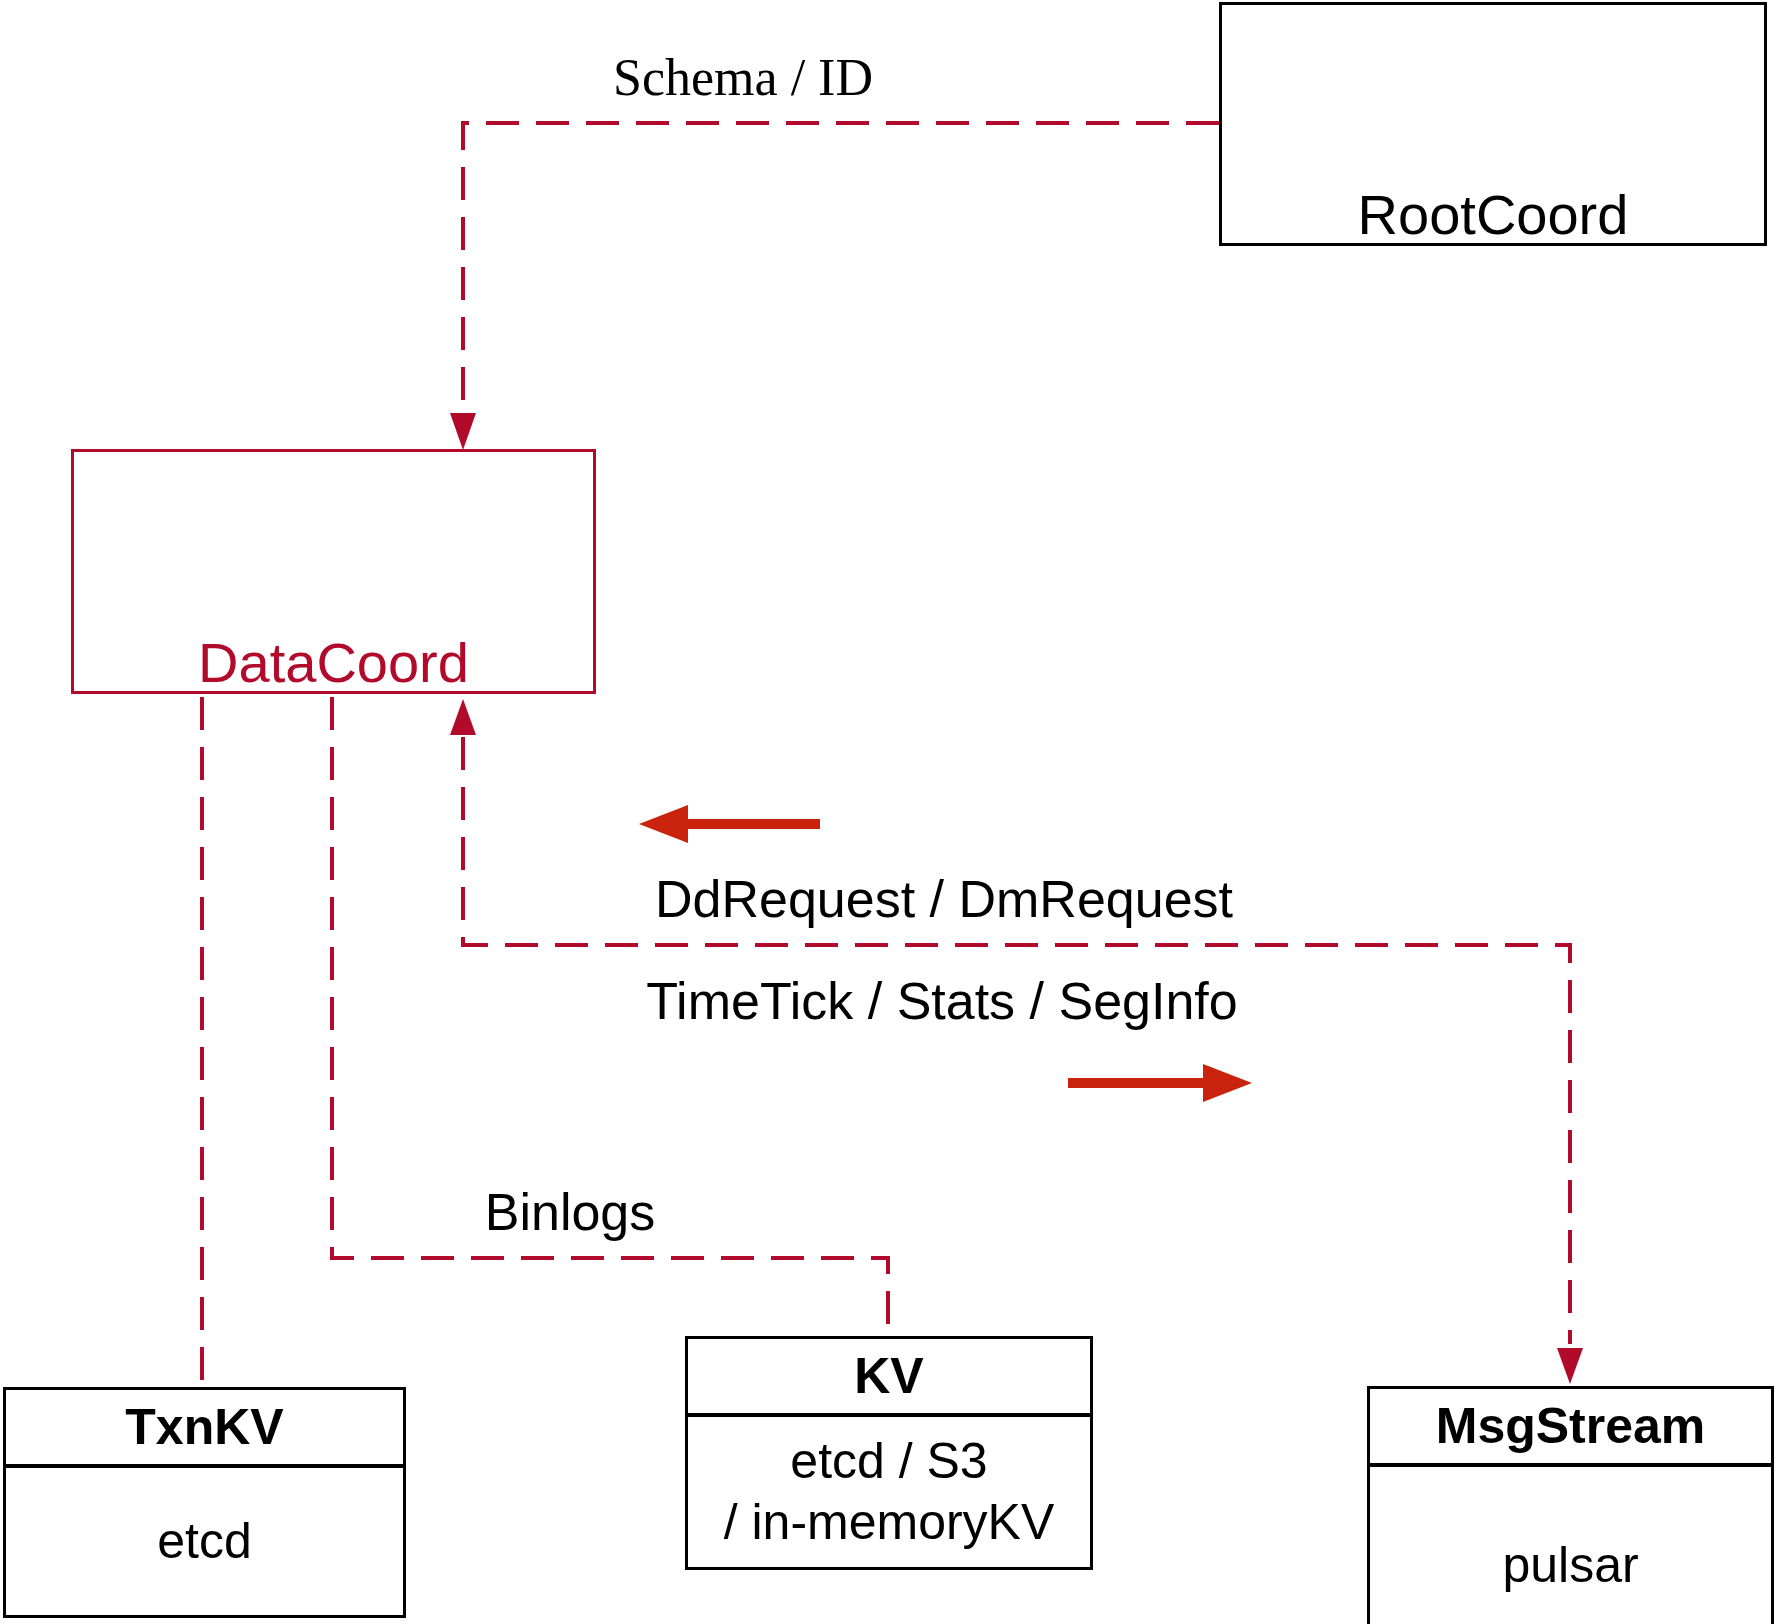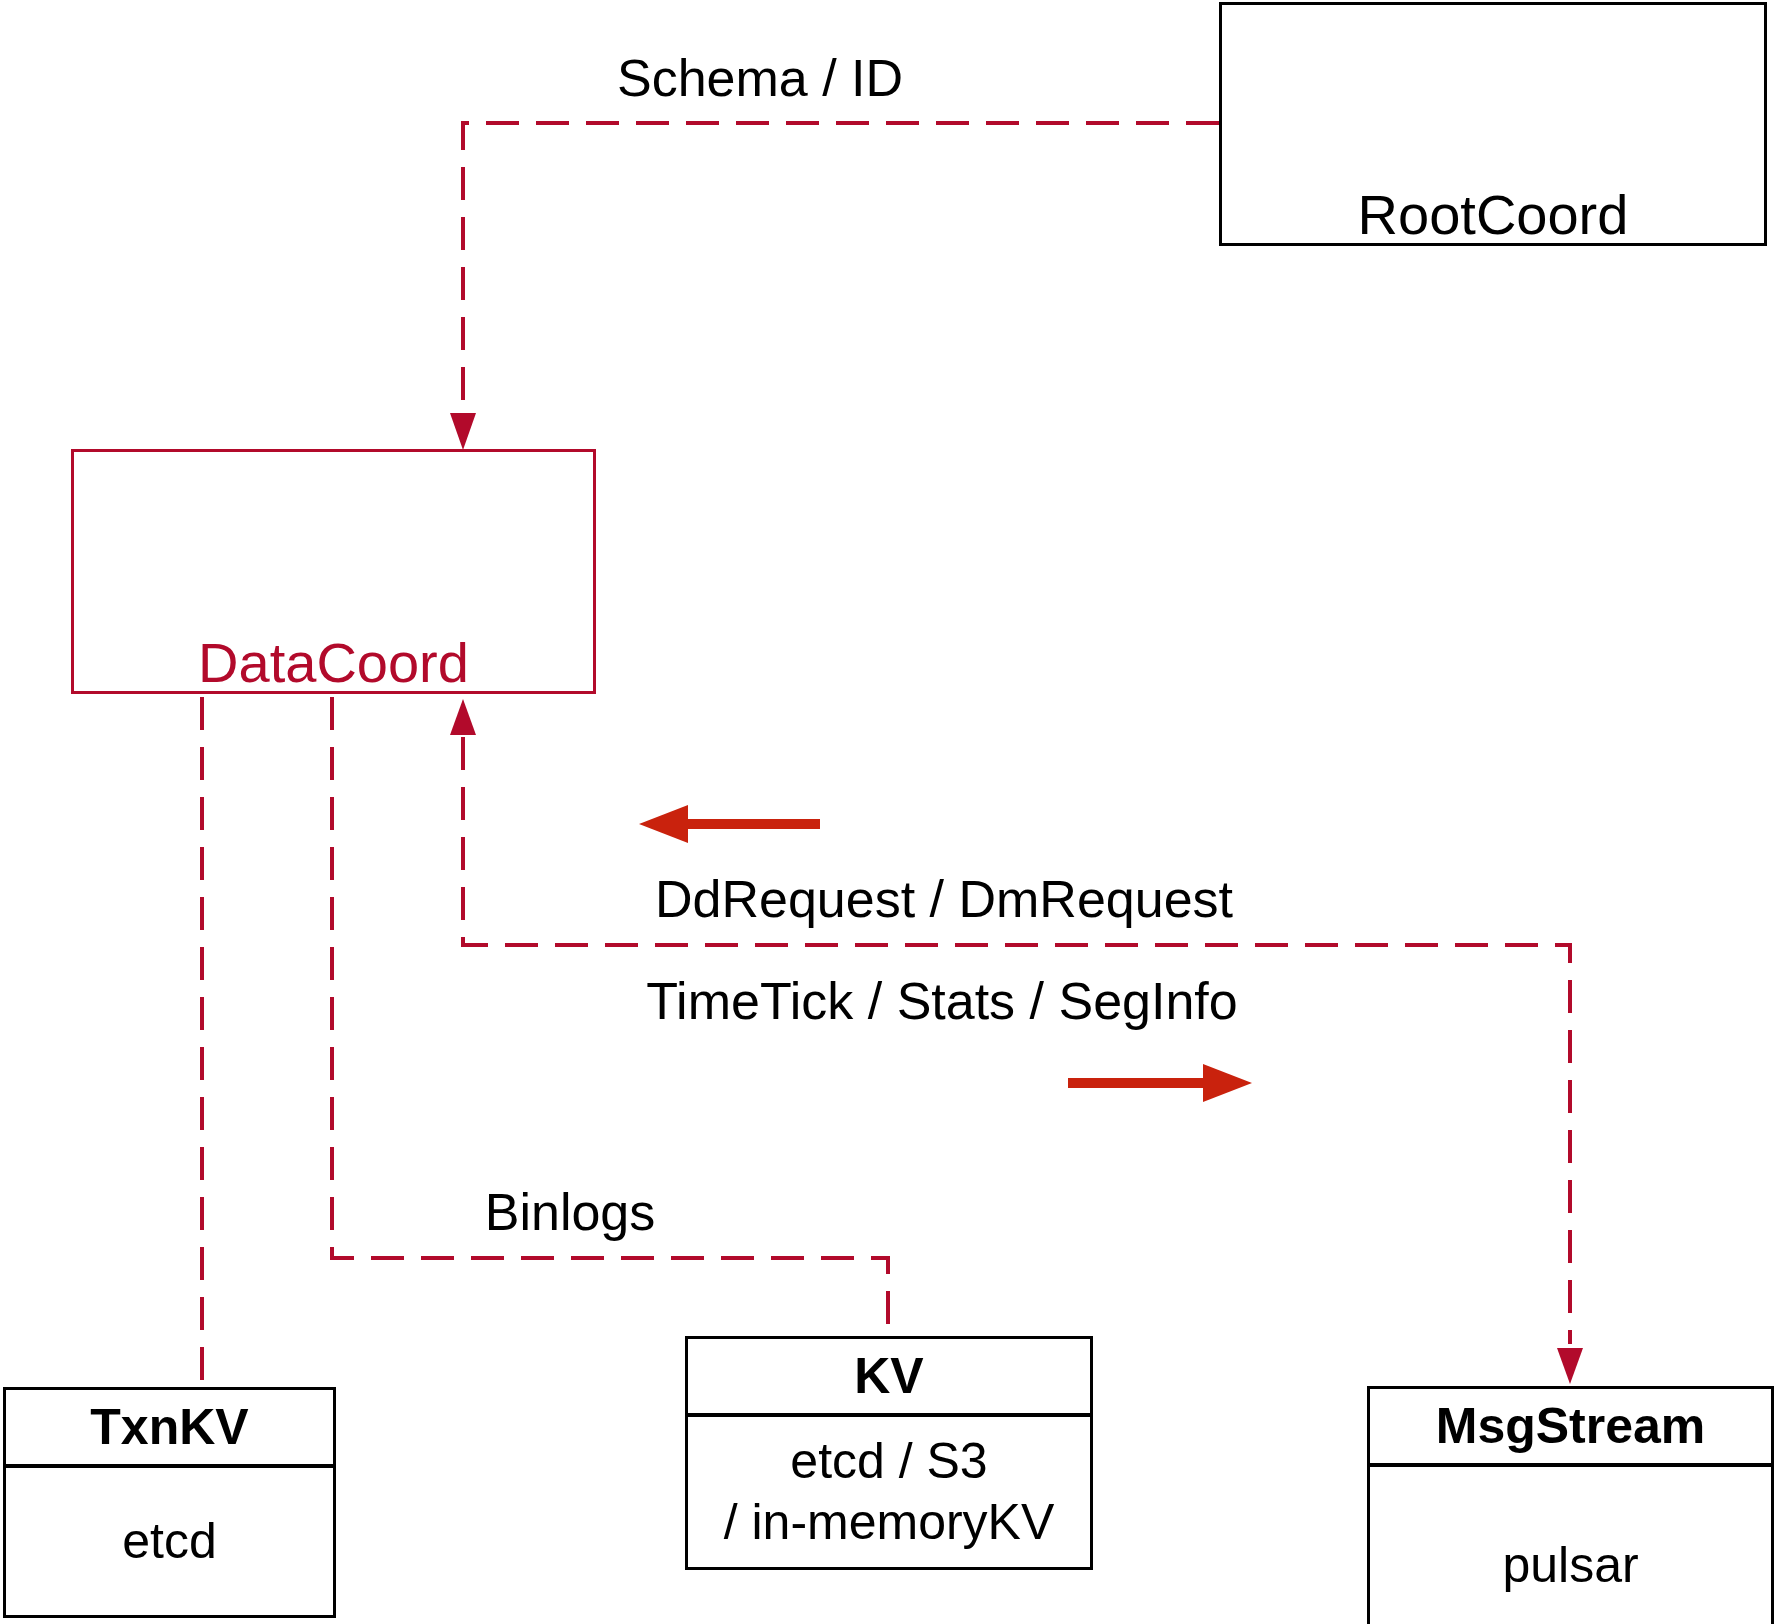--- a/index.html
+++ b/index.html
@@ -84,21 +84,21 @@
   </svg>
 
   <div class="node black" style="left:1219px;top:2px;width:548px;height:244px;">
     <span class="node-title">RootCoord</span>
   </div>
 
   <div class="node red" style="left:71px;top:449px;width:525px;height:245px;">
     <span class="node-title">DataCoord</span>
   </div>
 
-  <div class="dbnode" style="left:3px;top:1387px;width:333px;height:231px;">
+  <div class="dbnode" style="left:3px;top:1387px;width:403px;height:231px;">
     <div class="hd">TxnKV</div>
     <div class="bd">
       <span>etcd</span>
     </div>
   </div>
 
   <div class="dbnode" style="left:685px;top:1336px;width:408px;height:234px;">
     <div class="hd">KV</div>
     <div class="bd">
       <span>etcd / S3</span>
@@ -106,21 +106,21 @@
     </div>
   </div>
 
   <div class="dbnode" style="left:1367px;top:1386px;width:407px;height:281px;">
     <div class="hd">MsgStream</div>
     <div class="bd">
       <span>pulsar</span>
     </div>
   </div>
 
-  <div class="edge-label" style="left:760px;top:78px;">Schema / ID</div>
+  <div class="edge-label" style="left:743px;top:78px;font-family:Liberation Serif, serif;">Schema / ID</div>
 
   <div class="edge-label" style="left:944px;top:899px;">DdRequest / DmRequest</div>
 
   <div class="edge-label" style="left:942px;top:1001px;text-align:center;">TimeTick / Stats / SegInfo</div>
 
   <div class="edge-label" style="left:570px;top:1212px;text-align:right;">Binlogs</div>
 
 </div>
 
 </body></html>

